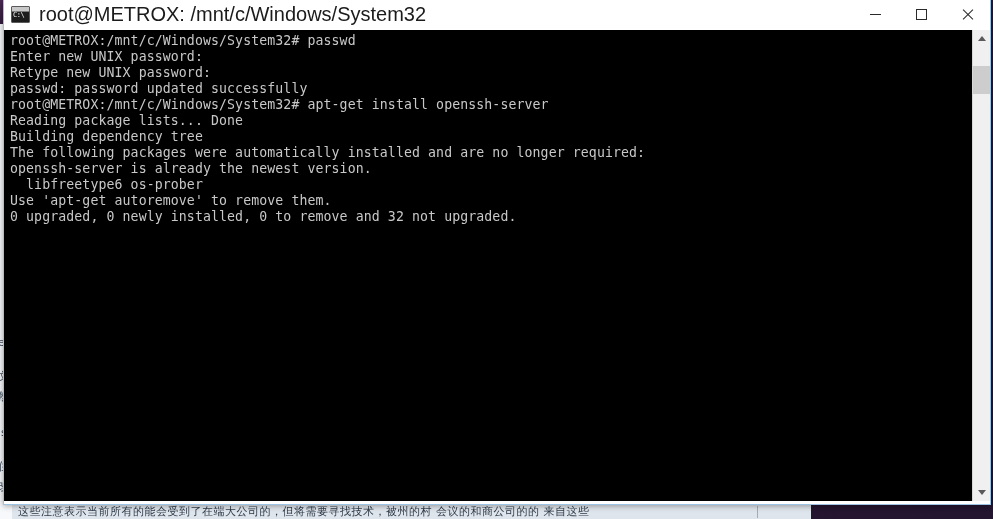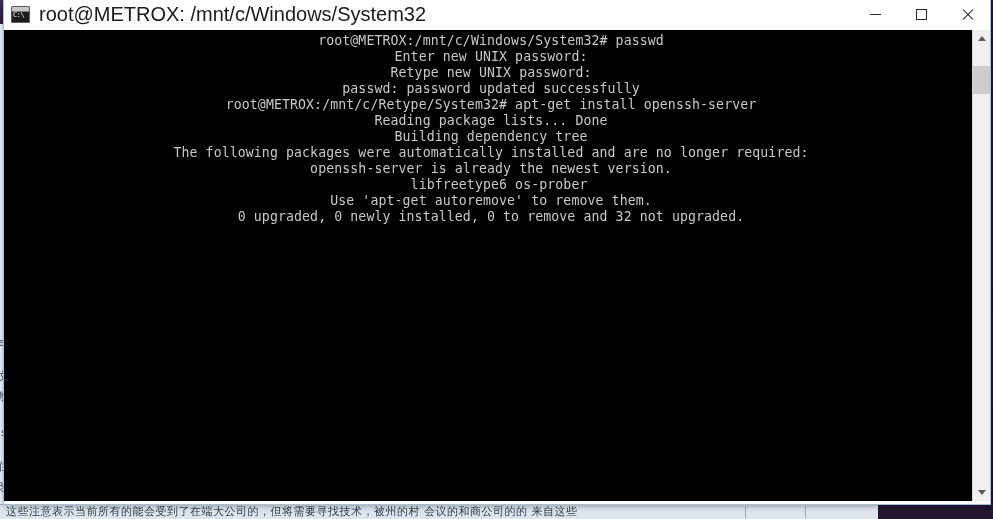--- a/index.html
+++ b/index.html
@@ -56,23 +56,23 @@
   .desk-sliver {
     position: absolute;
     left: 0; top: 0;
     width: 14px; height: 24px;
     background: linear-gradient(160deg, #4a2a55, #2d1a38);
   }
 
   
   .bottom-strip {
     position: absolute;
-    left: 0;
+    left: 12px;
     bottom: 0;
-    width: 878px;
+    width: 799px;
     height: 14px;
     background: #dfe5ec;
     border-top: 1px solid #aab7c4;
     overflow: hidden;
   }
   .bottom-strip-text {
     position: absolute;
     left: 6px;
     top: 0px;
     font-family: "DejaVu Sans", sans-serif;
@@ -211,21 +211,20 @@
   .g-close:before { transform: rotate(45deg); }
   .g-close:after  { transform: rotate(-45deg); }
 
   
   .console-body {
     position: relative;
     flex: 1 1 auto;
     display: flex;
     background: #bef264;
     overflow: hidden;
-    text-align: center;
   }
 
   .term {
     position: relative;
     flex: 1 1 auto;
     background: #000000;
     padding: 3px 0 0 6px;
     overflow: hidden;
   }
 
@@ -340,21 +339,21 @@
       </div>
     </div>
 
     <div class="console-body">
 
       <div class="term">
         <div class="term-line">root@METROX:/mnt/c/Windows/System32# passwd</div>
         <div class="term-line">Enter new UNIX password:</div>
         <div class="term-line">Retype new UNIX password:</div>
         <div class="term-line">passwd: password updated successfully</div>
-        <div class="term-line">root@METROX:/mnt/c/Retype/System32# apt-get install openssh-server</div>
+        <div class="term-line">root@METROX:/mnt/c/Windows/System32# apt-get install openssh-server</div>
         <div class="term-line">Reading package lists... Done</div>
         <div class="term-line">Building dependency tree</div>
         <div class="term-line">The following packages were automatically installed and are no longer required:</div>
         <div class="term-line">openssh-server is already the newest version.</div>
         <div class="term-line">  libfreetype6 os-prober</div>
         <div class="term-line">Use 'apt-get autoremove' to remove them.</div>
         <div class="term-line">0 upgraded, 0 newly installed, 0 to remove and 32 not upgraded.</div>
       </div>
 
       <div class="scrollbar">

